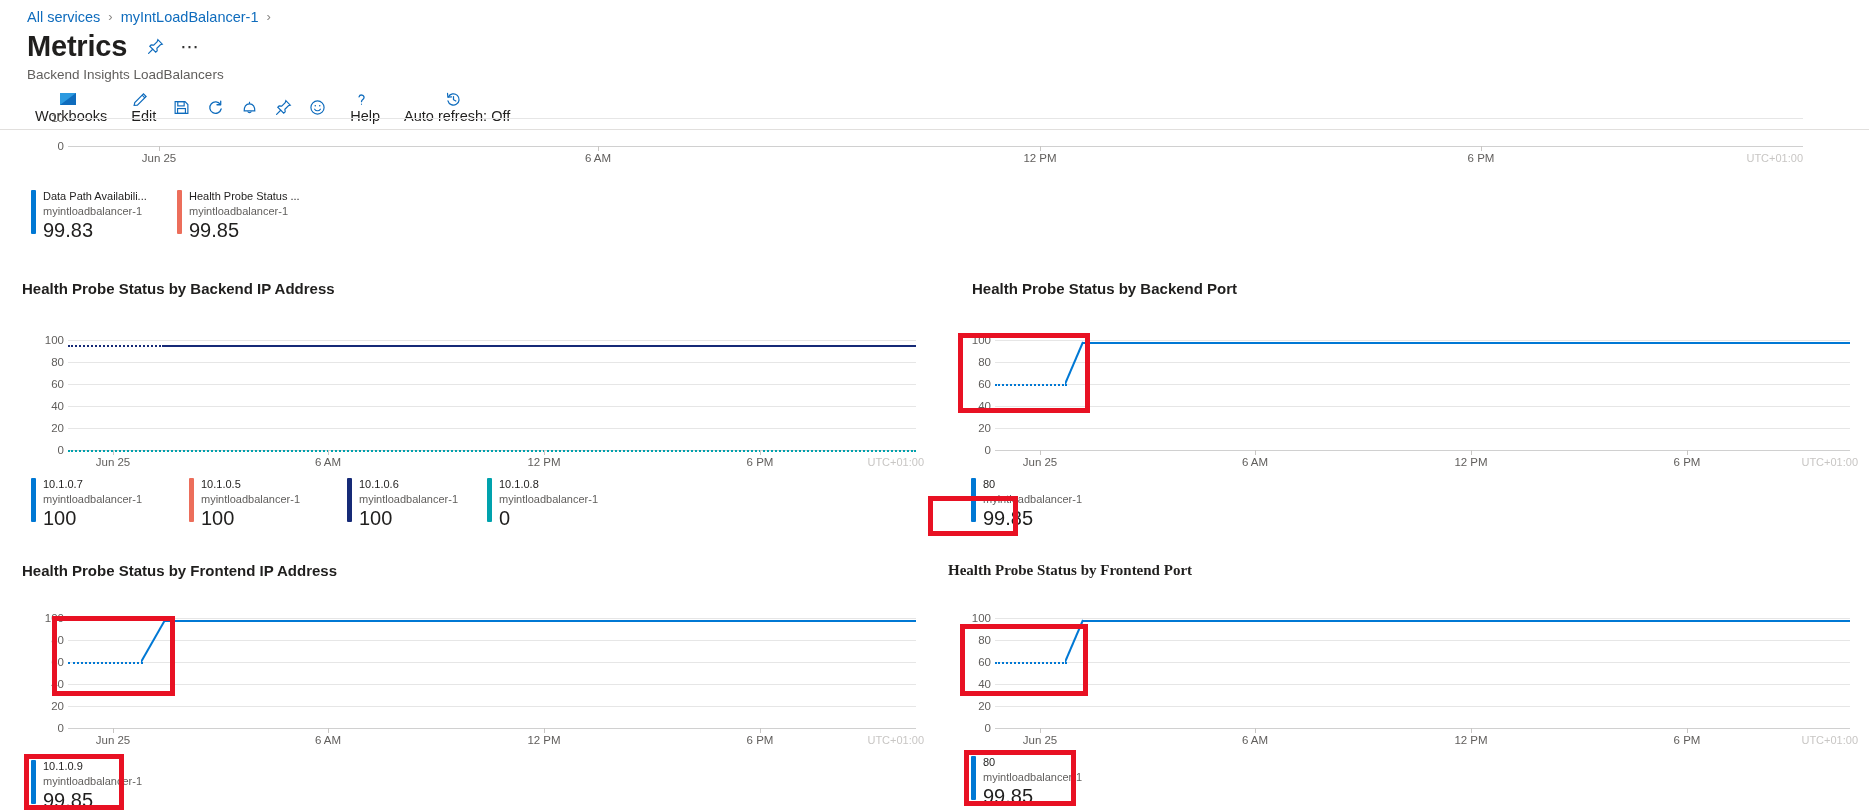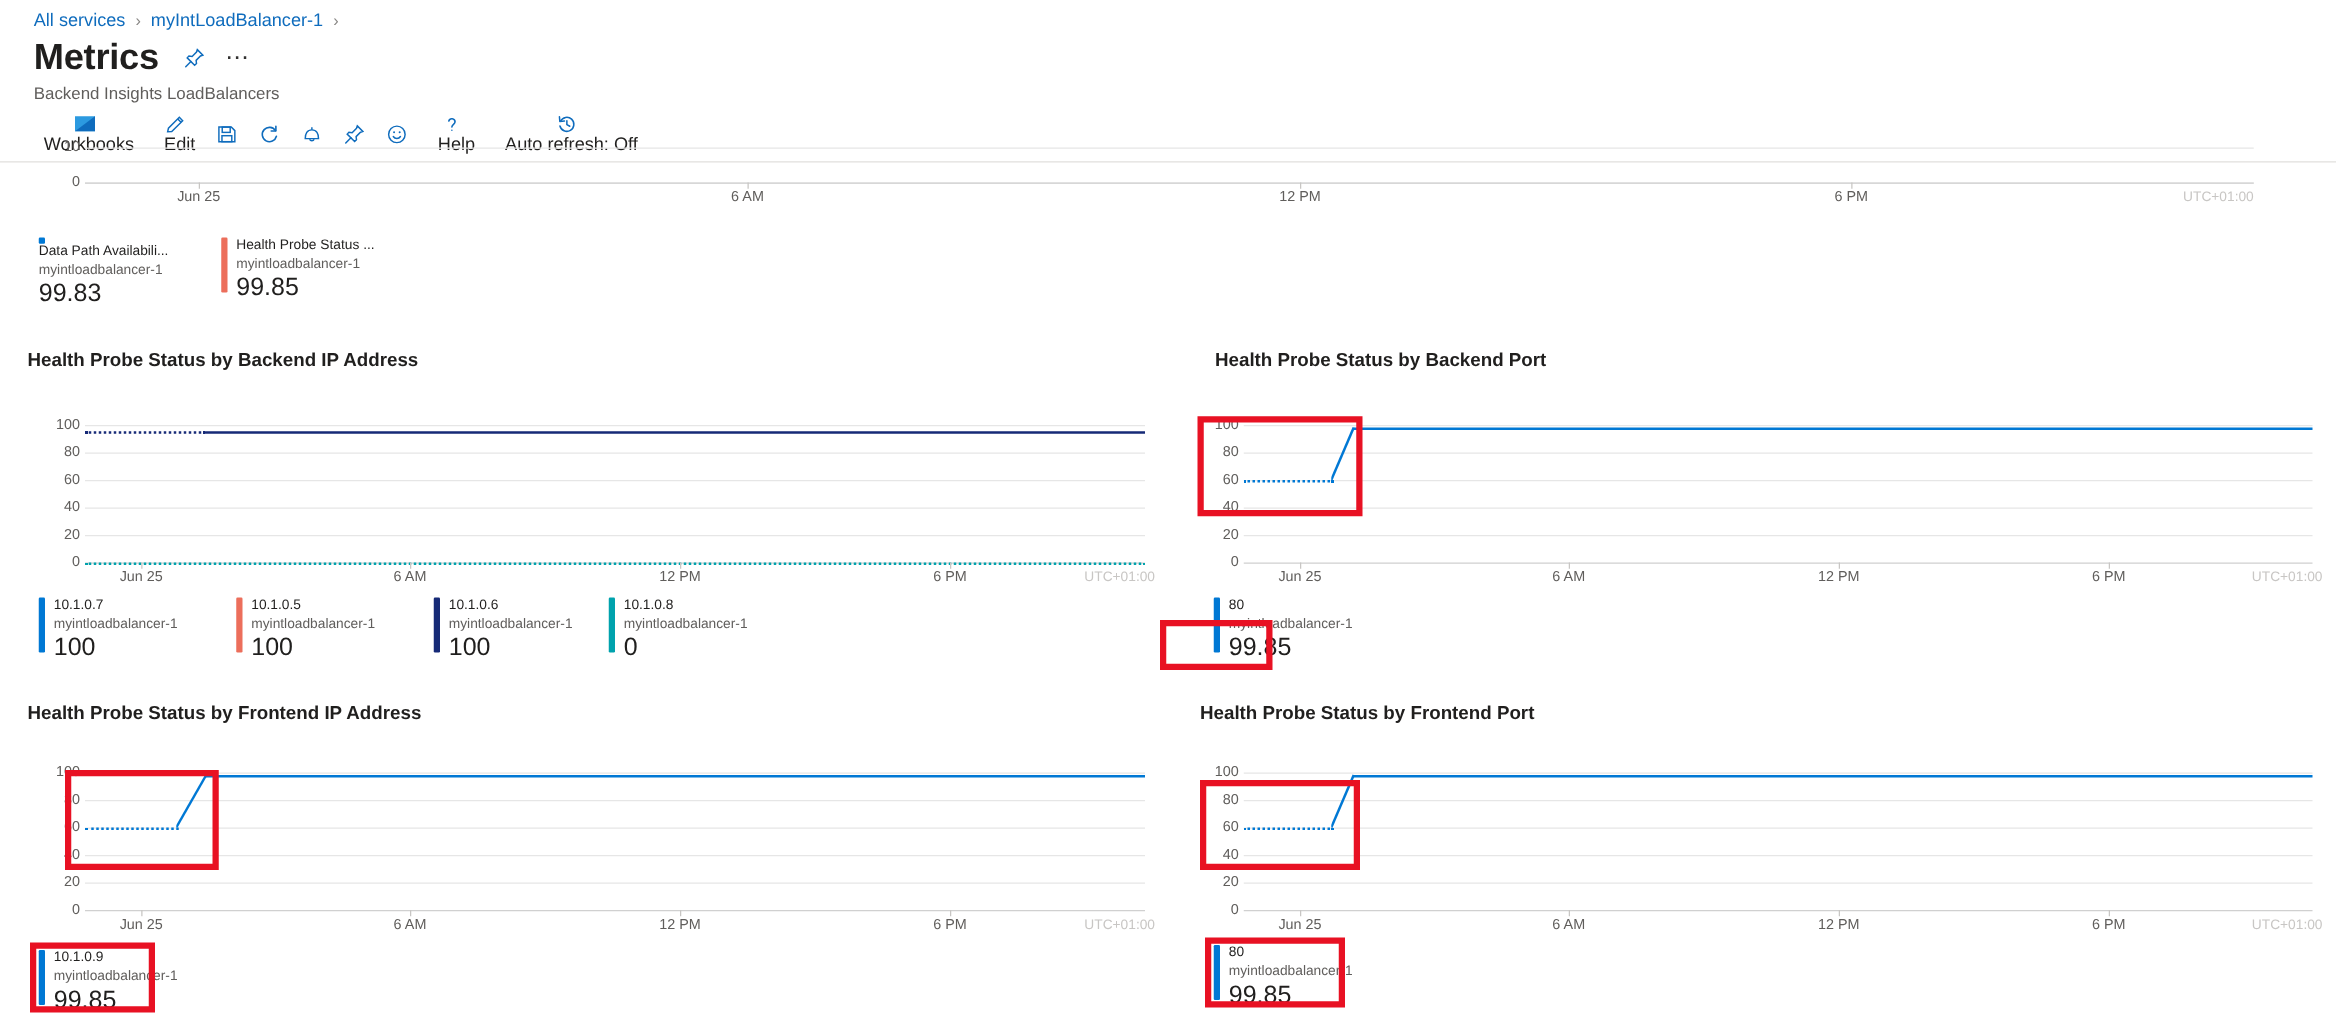--- a/index.html
+++ b/index.html
@@ -266,21 +266,21 @@
     <div class="xtick-mark" style="left:530px; top:28px;"></div>
     <div class="xtick" style="left:530px; top:34px;">6 AM</div>
     <div class="xtick-mark" style="left:972px; top:28px;"></div>
     <div class="xtick" style="left:972px; top:34px;">12 PM</div>
     <div class="xtick-mark" style="left:1413px; top:28px;"></div>
     <div class="xtick" style="left:1413px; top:34px;">6 PM</div>
     <div class="tz" style="right:0; top:34px;">UTC+01:00</div>
   </div>
 
   <div class="legend" style="position:absolute; left:31px; top:72px;">
-    <div class="legend-item" style="width:118px;flex-direction:column;">
+    <div class="legend-item" style="width:118px;">
       <div class="swatch" style="background:#0078d4; height:44px;"></div>
       <div>
         <div class="lg-name">Data Path Availabili...</div>
         <div class="lg-sub">myintloadbalancer-1</div>
         <div class="lg-val">99.83</div>
       </div>
     </div>
     <div class="legend-item">
       <div class="swatch" style="background:#ec6e5b; height:44px;"></div>
       <div>
@@ -462,21 +462,21 @@
         <div class="lg-val">99.85</div>
       </div>
     </div>
   </div>
 
   <div class="redbox" style="left:24px; top:192px; width:100px; height:56px;"></div>
 </div>
 
 <div class="panel" style="left:940px; top:562px; width:929px; height:200px;">
 
-  <div class="chart-title" style="position:absolute; left:20px; top:0;">Health Probe Status by Frontend Port</div>
+  <div class="chart-title" style="position:absolute; left:8px; top:0;font-family:Liberation Serif, serif;">Health Probe Status by Frontend Port</div>
 
   <div class="plot" style="position:absolute; left:55px; top:56px; width:855px; height:115px;">
     <div class="gridline" style="top:0;"></div>
     <div class="gridline" style="top:22px;"></div>
     <div class="gridline" style="top:44px;"></div>
     <div class="gridline" style="top:66px;"></div>
     <div class="gridline" style="top:88px;"></div>
     <div class="xaxis" style="top:110px;"></div>
 
     <div class="ytick" style="left:-32px; top:0;    width:28px;">100</div>

